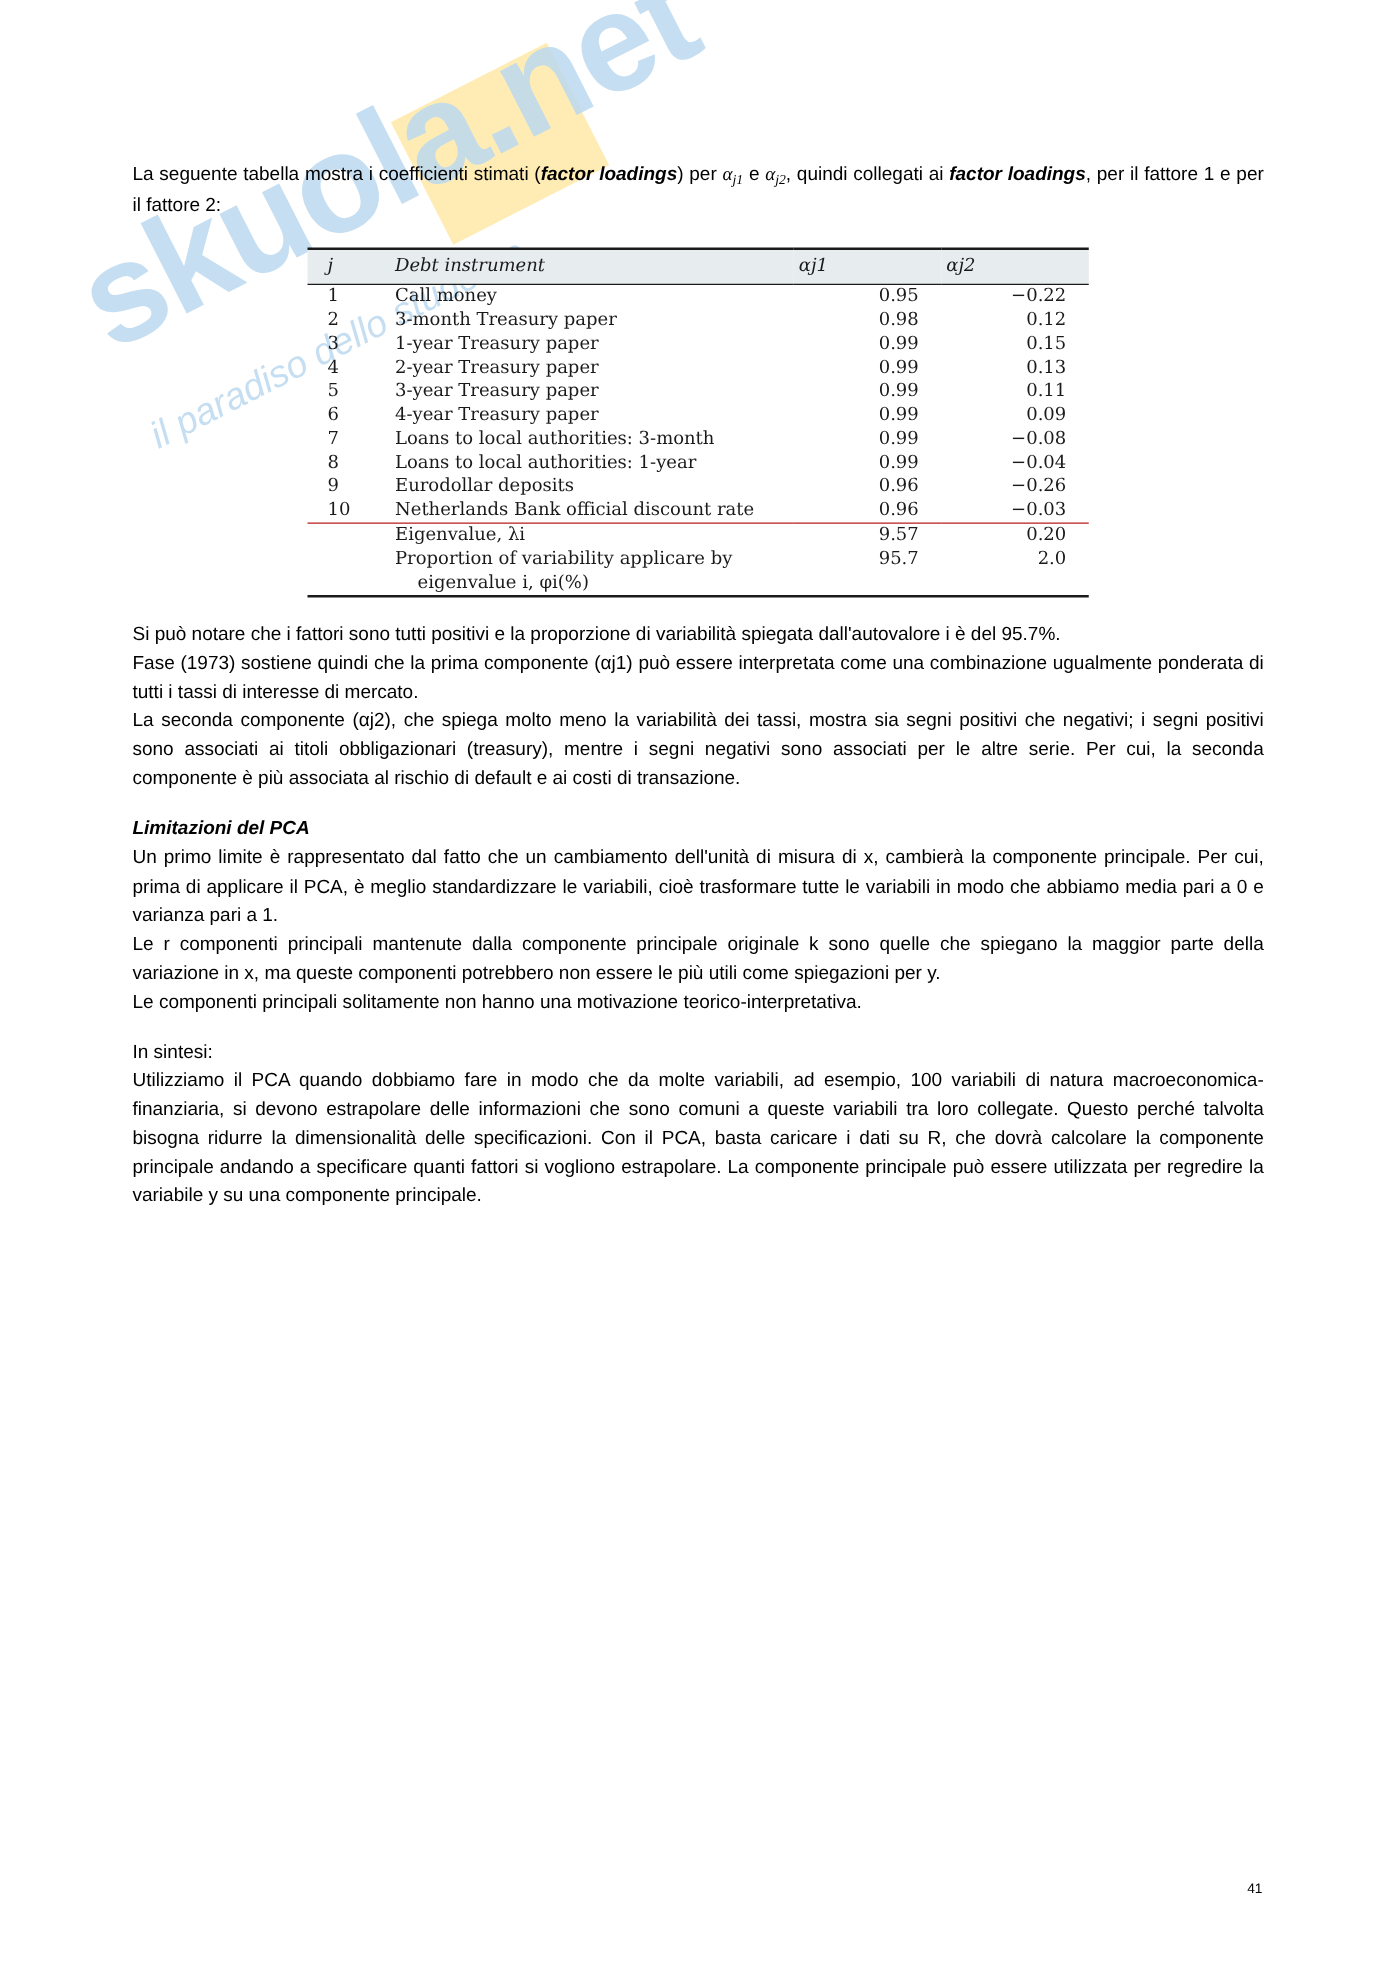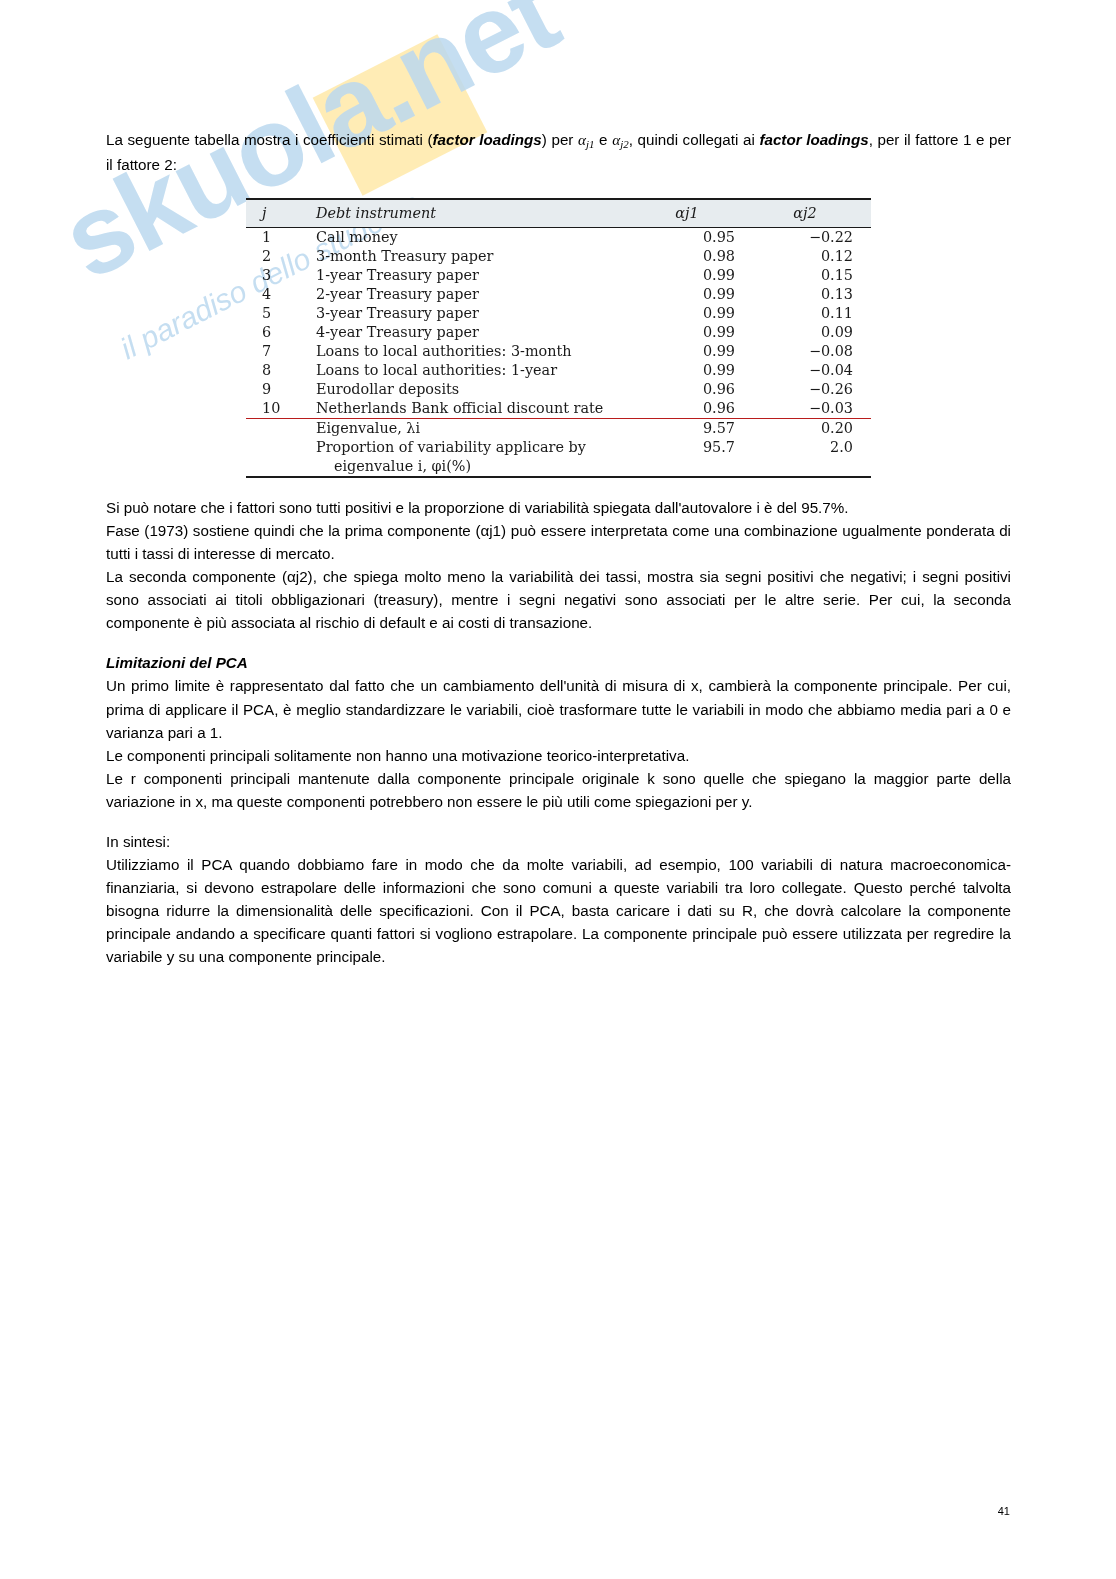--- a/index.html
+++ b/index.html
@@ -109,21 +109,21 @@
   table.loadings thead th {
     font-weight: normal;
     font-style: italic;
     text-align: left;
     padding: 5px 4px 6px 4px;
     background: #e7ecef;
     border-top: 2.5px solid #1a1a1a;
     border-bottom: 1px solid #1a1a1a;
   }
   table.loadings thead th.num {
-    text-align: center;
+    text-align: left;
     padding-right: 18px;
   }
   table.loadings thead th.jcol {
     padding-left: 16px;
     width: 46px;
   }
   table.loadings tbody td {
     padding: 1.5px 4px;
   }
   table.loadings td.jcol {
@@ -269,22 +269,22 @@
     </div>
 
     <p>Si può notare che i fattori sono tutti positivi e la proporzione di variabilità spiegata dall'autovalore i è del 95.7%.</p>
     <p>Fase (1973) sostiene quindi che la prima componente (αj1) può essere interpretata come una combinazione ugualmente ponderata di tutti i tassi di interesse di mercato.</p>
     <p>La seconda componente (αj2), che spiega molto meno la variabilità dei tassi, mostra sia segni positivi che negativi; i segni positivi sono associati ai titoli obbligazionari (treasury), mentre i segni negativi sono associati per le altre serie. Per cui, la seconda componente è più associata al rischio di default e ai costi di transazione.</p>
 
     <div class="blockgap"></div>
 
     <p class="it">Limitazioni del PCA</p>
     <p>Un primo limite è rappresentato dal fatto che un cambiamento dell'unità di misura di x, cambierà la componente principale. Per cui, prima di applicare il PCA, è meglio standardizzare le variabili, cioè trasformare tutte le variabili in modo che abbiamo media pari a 0 e varianza pari a 1.</p>
+    <p>Le r componenti principali mantenute dalla componente principale originale k sono quelle che spiegano la maggior parte della variazione in x, ma queste componenti potrebbero non essere le più utili come spiegazioni per y.</p>
     <p>Le componenti principali solitamente non hanno una motivazione teorico-interpretativa.</p>
-    <p>Le r componenti principali mantenute dalla componente principale originale k sono quelle che spiegano la maggior parte della variazione in x, ma queste componenti potrebbero non essere le più utili come spiegazioni per y.</p>
 
     <div class="blockgap"></div>
 
     <p>In sintesi:</p>
     <p>Utilizziamo il PCA quando dobbiamo fare in modo che da molte variabili, ad esempio, 100 variabili di natura macroeconomica-finanziaria, si devono estrapolare delle informazioni che sono comuni a queste variabili tra loro collegate. Questo perché talvolta bisogna ridurre la dimensionalità delle specificazioni. Con il PCA, basta caricare i dati su R, che dovrà calcolare la componente principale andando a specificare quanti fattori si vogliono estrapolare.  La componente principale può essere utilizzata per regredire la variabile y su una componente principale.</p>
 
   </div>
 
   <div class="page-number">41</div>
 </div>

